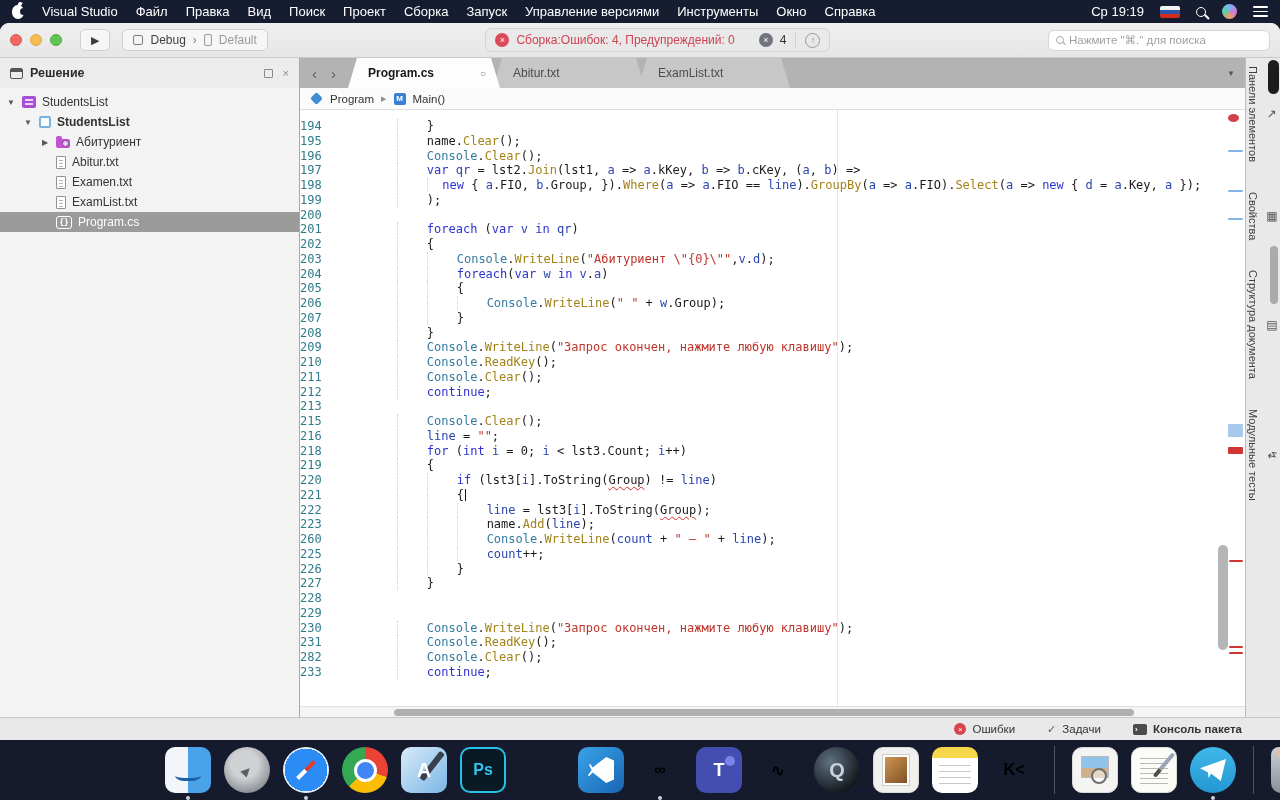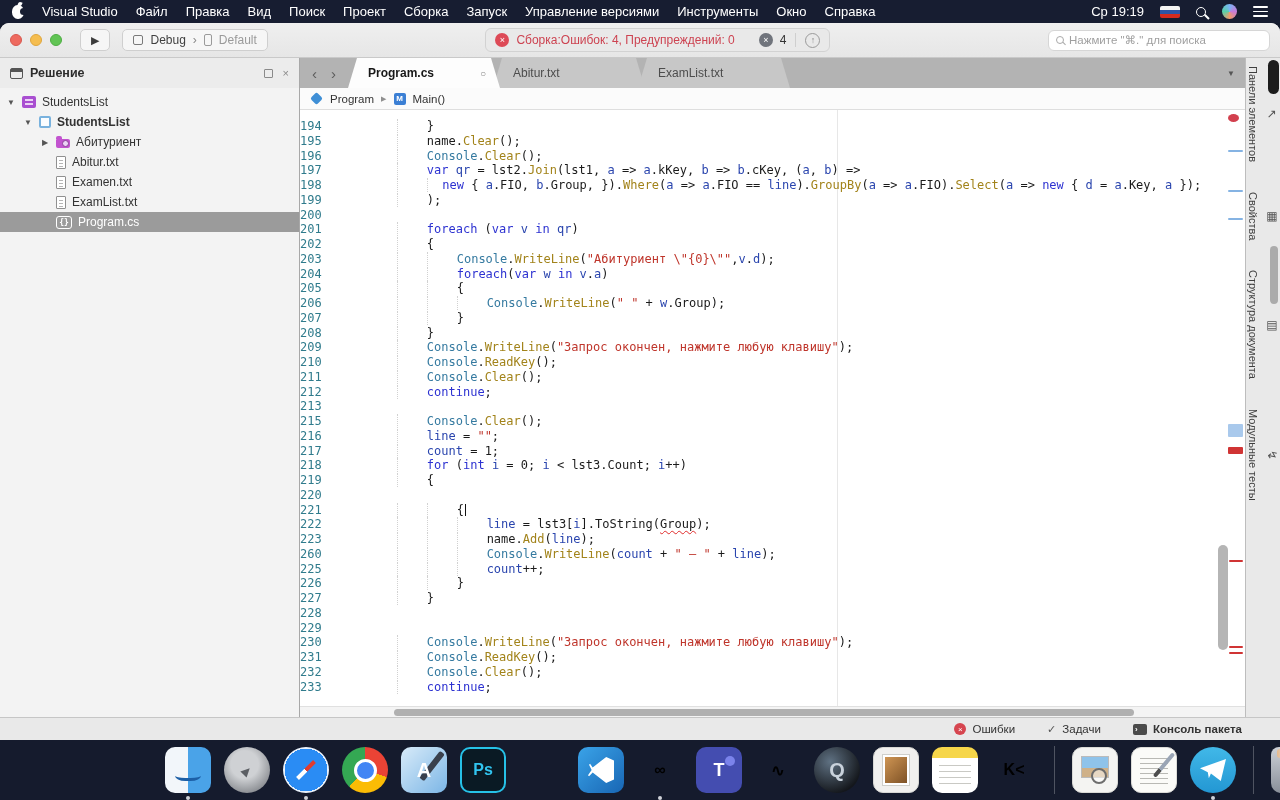--- a/index.html
+++ b/index.html
@@ -457,33 +457,30 @@
               </div>
               <div class="code-line">
                 <span class="lineno">215</span>
                 <span class="ltext"><span class="ind">    </span><span class="ind guide">    </span><span class="tok-t">Console</span><span class="tok-p">.</span><span class="tok-m">Clear</span><span class="tok-p">();</span></span>
               </div>
               <div class="code-line">
                 <span class="lineno">216</span>
                 <span class="ltext"><span class="ind">    </span><span class="ind guide">    </span><span class="tok-v">line</span><span class="tok-p"> = </span><span class="tok-s">""</span><span class="tok-p">;</span></span>
               </div>
               <div class="code-line">
-                <span class="lineno">217</span>
-                <span class="ltext"><span class="ind">    </span><span class="ind guide">    </span><span class="tok-v">count</span><span class="tok-p"> = </span><span class="tok-n">1</span><span class="tok-p">;</span></span>
-              </div>
-              <div class="code-line">
                 <span class="lineno">218</span>
                 <span class="ltext"><span class="ind">    </span><span class="ind guide">    </span><span class="tok-k">for</span><span class="tok-p"> (</span><span class="tok-k">int</span><span class="tok-p"> </span><span class="tok-v">i</span><span class="tok-p"> = </span><span class="tok-n">0</span><span class="tok-p">; </span><span class="tok-v">i</span><span class="tok-p"> &lt; lst3.Count; </span><span class="tok-v">i</span><span class="tok-p">++)</span></span>
               </div>
               <div class="code-line">
                 <span class="lineno">219</span>
                 <span class="ltext"><span class="ind">    </span><span class="ind guide">    </span><span class="tok-p">{</span></span>
               </div>
               <div class="code-line">
                 <span class="lineno">220</span>
+                <span class="ltext"><span class="ind">    </span><span class="ind guide">    </span><span class="ind guide">    </span><span class="tok-k">if</span><span class="tok-p"> (lst3[</span><span class="tok-v">i</span><span class="tok-p">].ToString(</span><span class="tok-e">Group</span><span class="tok-p">) != </span><span class="tok-v">line</span><span class="tok-p">)</span></span>
               </div>
               <div class="code-line">
                 <span class="lineno">221</span>
                 <span class="ltext"><span class="ind">    </span><span class="ind guide">    </span><span class="ind guide">    </span><span class="tok-p">{</span><span class="tok-c"></span></span>
               </div>
               <div class="code-line">
                 <span class="lineno">222</span>
                 <span class="ltext"><span class="ind">    </span><span class="ind guide">    </span><span class="ind guide">    </span><span class="ind guide">    </span><span class="tok-v">line</span><span class="tok-p"> = lst3[</span><span class="tok-v">i</span><span class="tok-p">].ToString(</span><span class="tok-e">Group</span><span class="tok-p">);</span></span>
               </div>
               <div class="code-line">
@@ -516,21 +513,21 @@
               </div>
               <div class="code-line">
                 <span class="lineno">230</span>
                 <span class="ltext"><span class="ind">    </span><span class="ind guide">    </span><span class="tok-t">Console</span><span class="tok-p">.</span><span class="tok-m">WriteLine</span><span class="tok-p">(</span><span class="tok-s">"Запрос окончен, нажмите любую клавишу"</span><span class="tok-p">);</span></span>
               </div>
               <div class="code-line">
                 <span class="lineno">231</span>
                 <span class="ltext"><span class="ind">    </span><span class="ind guide">    </span><span class="tok-t">Console</span><span class="tok-p">.</span><span class="tok-m">ReadKey</span><span class="tok-p">();</span></span>
               </div>
               <div class="code-line">
-                <span class="lineno">232</span>
+                <span class="lineno">282</span>
                 <span class="ltext"><span class="ind">    </span><span class="ind guide">    </span><span class="tok-t">Console</span><span class="tok-p">.</span><span class="tok-m">Clear</span><span class="tok-p">();</span></span>
               </div>
               <div class="code-line">
                 <span class="lineno">233</span>
                 <span class="ltext"><span class="ind">    </span><span class="ind guide">    </span><span class="tok-k">continue</span><span class="tok-p">;</span></span>
               </div>
             </div>
           <div class="vmarks">
             <div class="mark mk-dot"></div>
             <div class="mark mk-blue" style="top:40px"></div>

